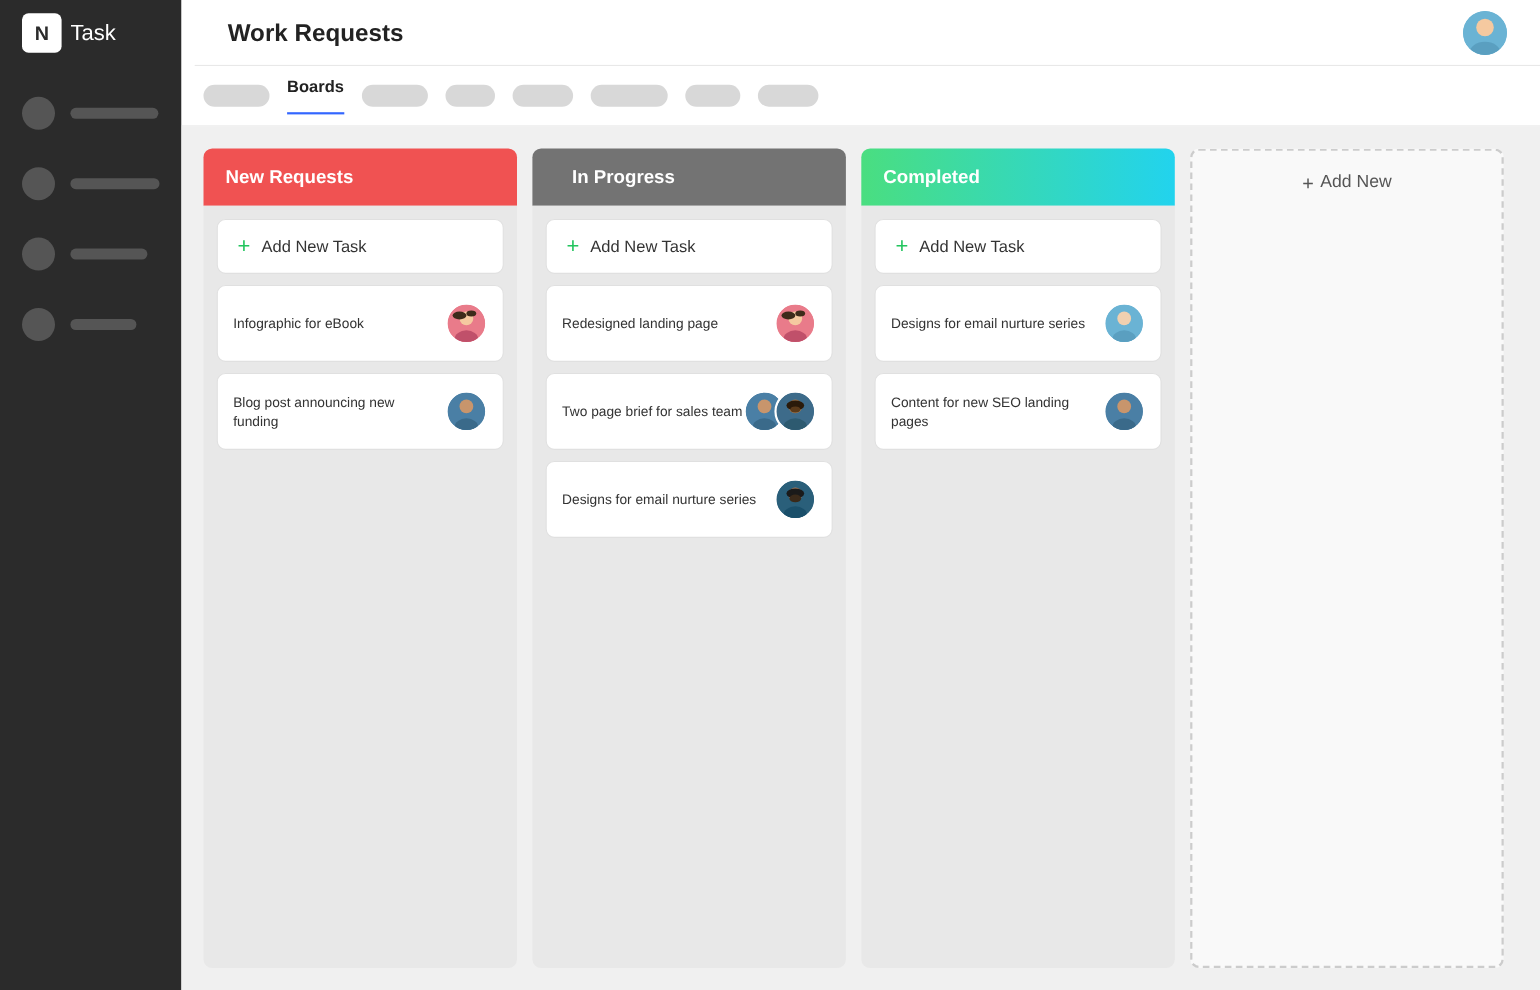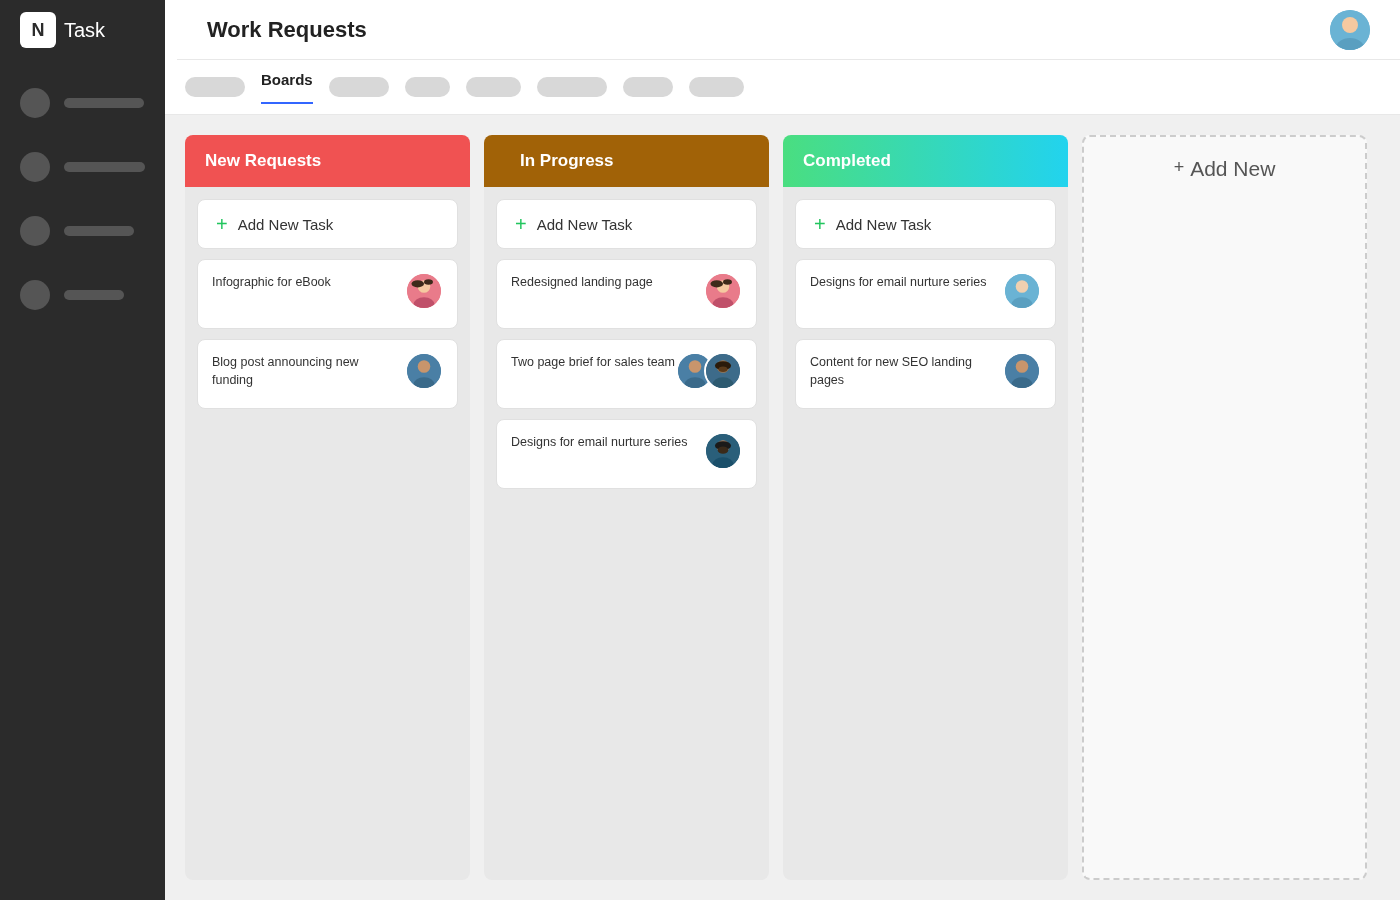--- a/index.html
+++ b/index.html
@@ -142,21 +142,21 @@
     }
 
     .column-header {
       border-radius: 8px 8px 0 0;
       padding: 16px 20px;
       color: #fff;
       font-size: 17px;
       font-weight: 700;
     }
     .column-header.red { background: #f05252; }
-    .column-header.blue { background: #a16207; padding-left: 36px; }
+    .column-header.blue { background: #737373; padding-left: 36px; }
     .column-header.green { background: linear-gradient(to right, #4ade80, #22d3ee); }
 
     .column-body {
       flex: 1;
       background: #e8e8e8;
       border-radius: 0 0 8px 8px;
       padding: 12px;
       display: flex;
       flex-direction: column;
       gap: 10px;
@@ -184,21 +184,21 @@
       font-weight: 500;
     }
 
     .task-card {
       background: #fff;
       border-radius: 8px;
       padding: 12px 14px;
       border: 1px solid #e0e0e0;
       min-height: 70px;
       display: flex;
-      align-items: flex-start;
+      align-items: center;
       justify-content: space-between;
       position: relative;
     }
     .task-text {
       font-size: 12.5px;
       color: #333;
       line-height: 1.4;
       max-width: 180px;
       padding-top: 2px;
     }
@@ -226,21 +226,21 @@
       border: 2px dashed #ccc;
       border-radius: 8px;
       background: #f9f9f9;
       display: flex;
       align-items: flex-start;
       justify-content: center;
       padding-top: 20px;
       cursor: pointer;
     }
     .add-new-label {
-      font-size: 21px;
+      font-size: 16px;
       color: #555;
       font-weight: 500;
     }
     .add-new-plus {
       font-size: 18px;
       color: #555;
       margin-right: 6px;
     }
 
     

